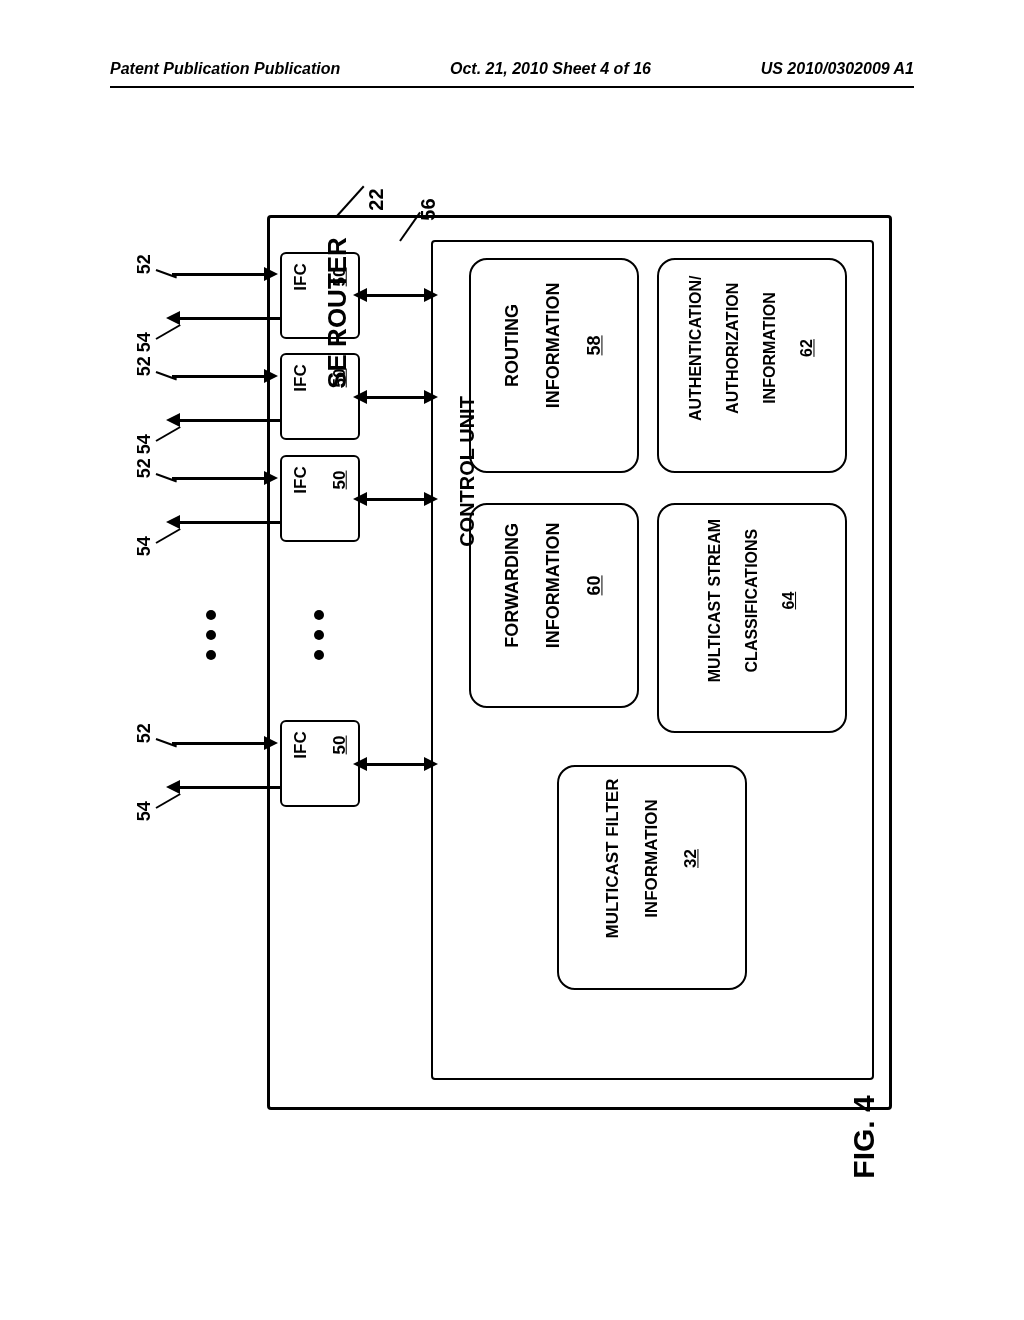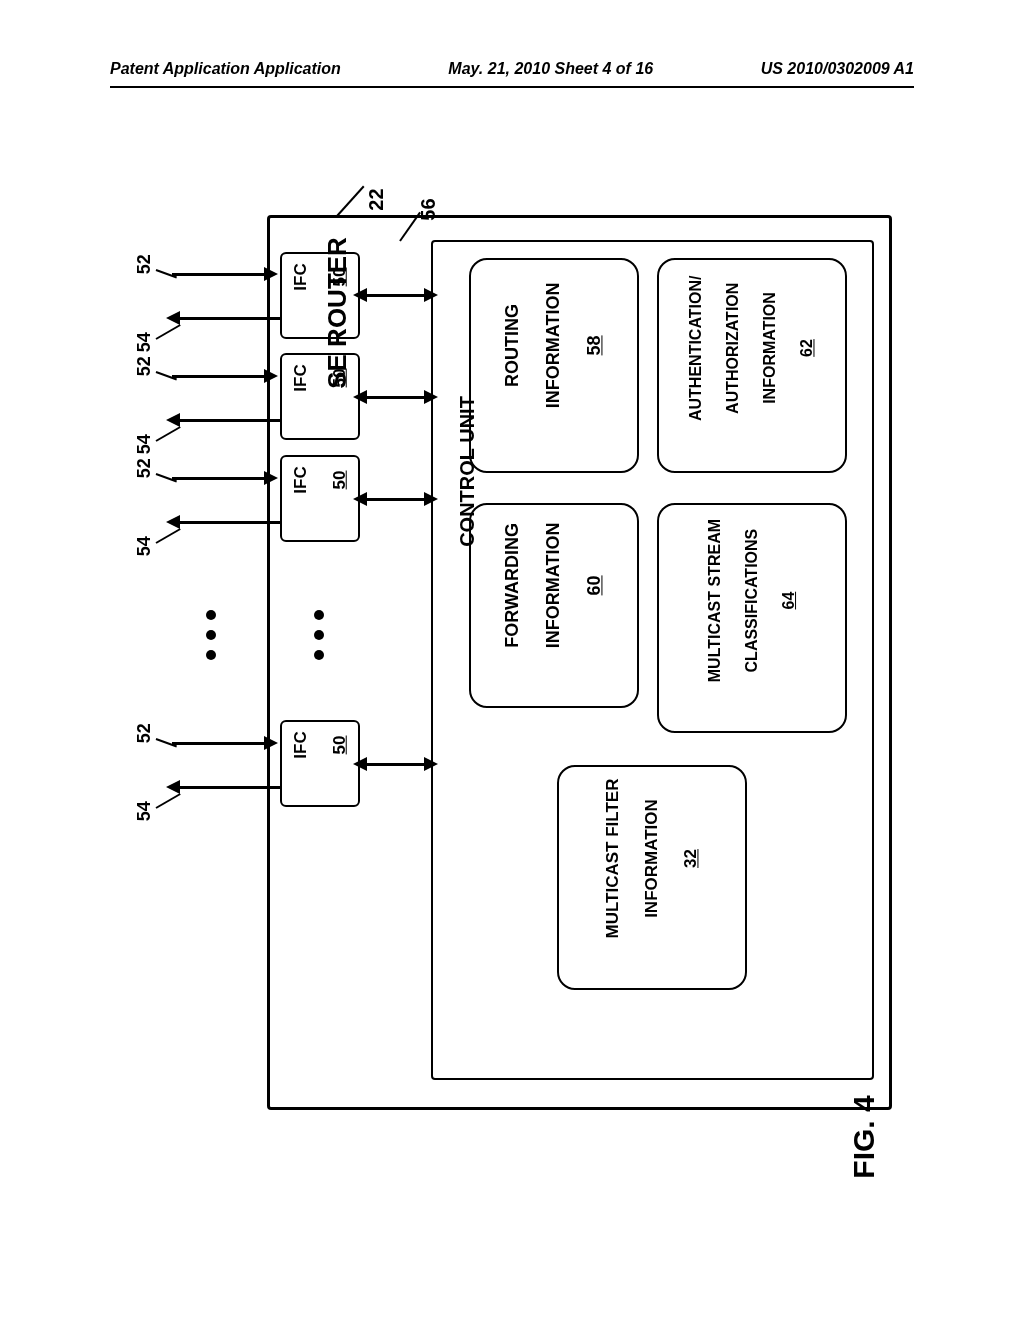--- a/index.html
+++ b/index.html
@@ -22,22 +22,22 @@
   .dots { position: absolute; display: flex; flex-direction: column; gap: 10px; align-items: center; }
   .dot { width: 10px; height: 10px; background: #000; border-radius: 50%; }
   .leader { position: absolute; border-top: 2px solid #000; }
 </style>
 </head>
 <body>
 
 
 <div class="page">
   <div class="hdr">
-    <span>Patent Application Application</span>
-    <span>May. 21, 2010  Sheet 4 of 16</span>
+    <span>Patent Publication Publication</span>
+    <span>Oct. 21, 2010  Sheet 4 of 16</span>
     <span>US 2010/0302009 A1</span>
   </div>
   <div class="hdr-rule"></div>
 
   <div class="figure-area">
 
     <div class="router-box" style="left:155px; top:55px; width:625px; height:895px;"></div>
     <div class="lbl rot" style="left:150px; top:138px; font-size:26px;">SE ROUTER</div>
 
     <div class="lbl rot" style="left:253px; top:28px; font-size:20px;">22</div>

